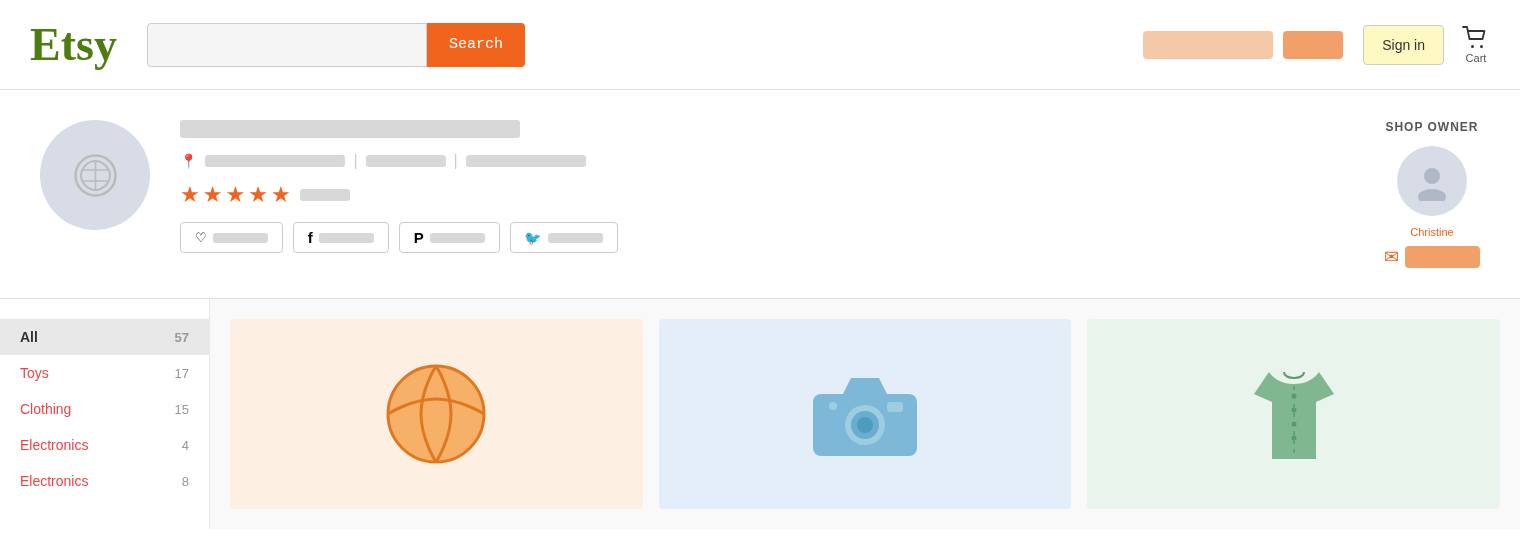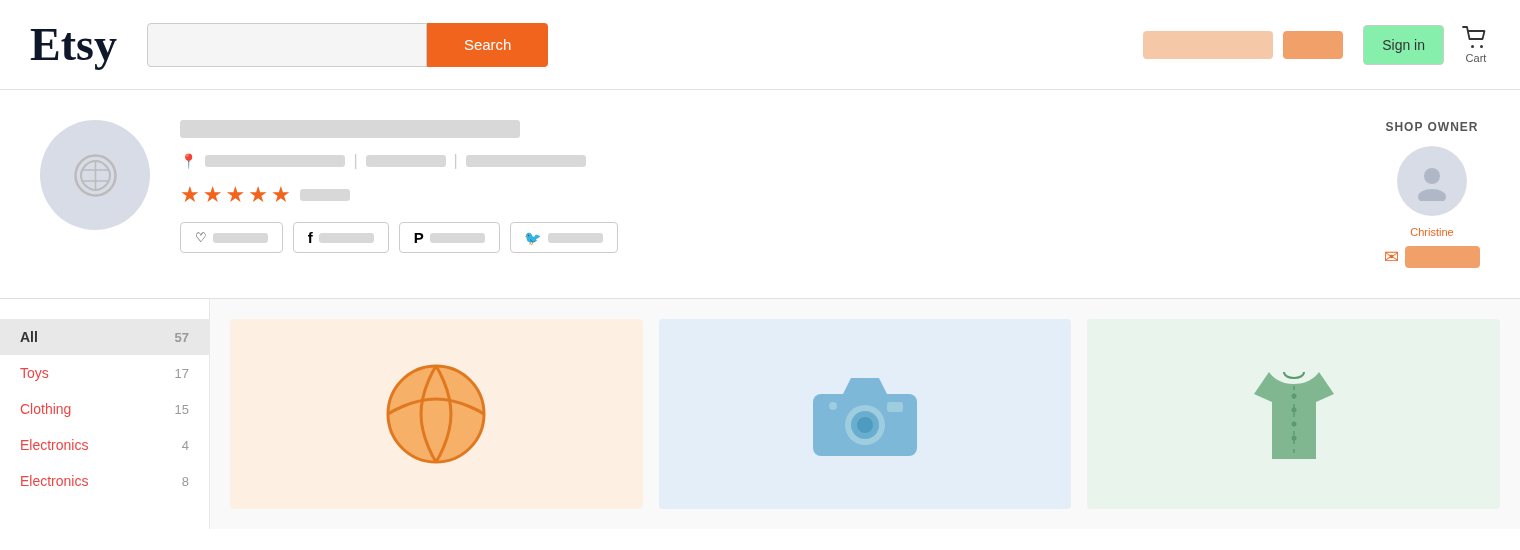--- a/index.html
+++ b/index.html
@@ -10,48 +10,49 @@
       display: flex;
       align-items: center;
       padding: 10px 30px;
       border-bottom: 1px solid #e0e0e0;
       background: #fff;
       height: 90px;
     }
     .logo {
       font-size: 46px;
       font-weight: bold;
-      color: #0f172a;
+      color: #4d7c0f;
       margin-right: 30px;
       font-family: Georgia, serif;
     }
     .search-bar {
       display: flex;
       flex: 0 0 auto;
     }
     .search-input {
       width: 280px;
       height: 44px;
       border: 1px solid #ccc;
       border-radius: 4px 0 0 4px;
       padding: 0 12px;
       font-size: 14px;
       outline: none;
       background: #f5f5f5;
       color: #999;
     }
     .search-button {
       height: 44px;
-      padding: 0 37px;
+      padding: 0 22px;
       background: #f1641e;
       color: #fff;
       border: none;
       border-radius: 0 4px 4px 0;
       font-size: 15px;
       cursor: pointer;
+      font-family: Liberation Mono, monospace;
     }
     .header-spacer { flex: 1; }
     .header-pills {
       display: flex;
       align-items: center;
       gap: 10px;
       margin-right: 20px;
     }
     .pill-long {
       width: 130px;
@@ -61,21 +62,21 @@
     }
     .pill-short {
       width: 60px;
       height: 28px;
       background: #f1a06a;
       border-radius: 4px;
     }
     .sign-in-btn {
       height: 40px;
       padding: 0 18px;
-      background: #86efac;
+      background: #fef9c3;
       color: #333;
       border: 1.5px solid #ccc;
       border-radius: 4px;
       font-size: 14px;
       cursor: pointer;
       margin-right: 18px;
     }
     .cart-area {
       display: flex;
       flex-direction: column;

